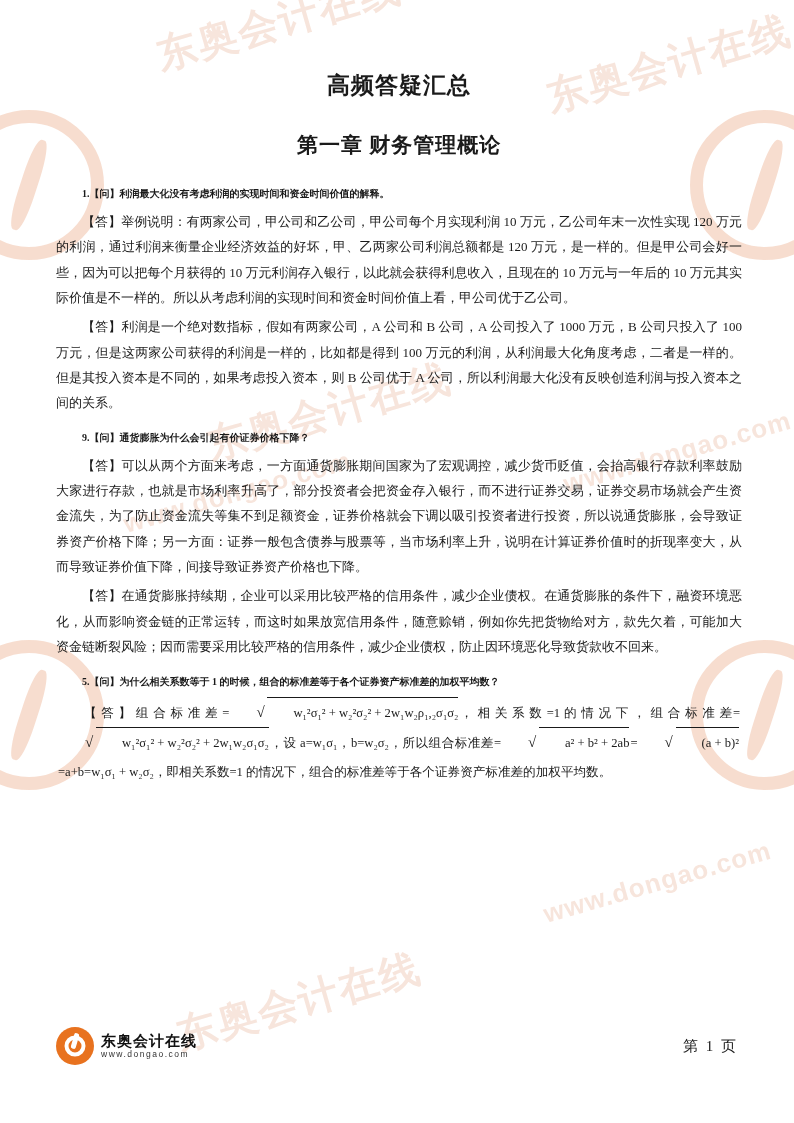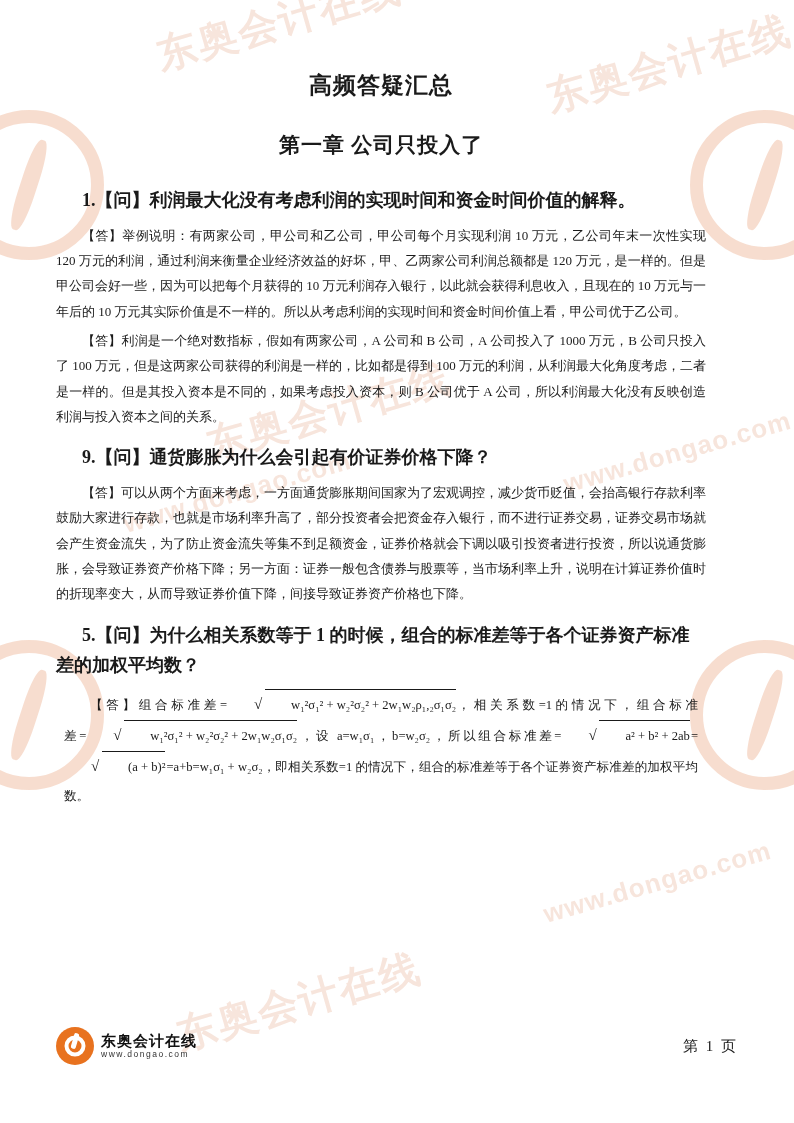--- a/index.html
+++ b/index.html
@@ -62,21 +62,21 @@
   .wm-c { left: 200px; top: 420px; transform: rotate(-16deg); }
   .wm-d { left: 560px; top: 470px; transform: rotate(-16deg); }
   .wm-e { left: 120px; top: 510px; transform: rotate(-16deg); }
   .wm-f { left: 170px; top: 1010px; transform: rotate(-16deg); }
   .wm-g { left: 540px; top: 900px; transform: rotate(-16deg); }
 
   
   .page {
     position: relative;
     z-index: 2;
-    padding: 56px 88px 0 56px;
+    padding: 56px 52px 0 56px;
     box-sizing: border-box;
     height: 926px;
     border-radius: 7px;
   }
 
   h1.doc-title {
     font-size: 23px;
     font-weight: bold;
     text-align: center;
     margin: 14px 0 30px 0;
@@ -86,42 +86,42 @@
     font-size: 21px;
     font-weight: bold;
     text-align: center;
     margin: 0 0 26px 0;
     letter-spacing: 1px;
   }
 
   .qa-block { margin-bottom: 2px; }
 
   .q-line {
-    font-size: 18px;
+    font-size: 10px;
     font-weight: bold;
     margin: 13px 0 7px 0;
     text-indent: 26px;
     line-height: 1.7;
   }
   .a-line {
     font-size: 13px;
     line-height: 1.95;
     text-align: justify;
     text-justify: inter-ideograph;
     text-indent: 26px;
     margin: 0 0 4px 0;
   }
 
   
   .formula-para {
     font-size: 12.6px;
     line-height: 2.3;
     text-align: justify;
     text-indent: 26px;
-    margin: 8px;
+    margin: 2px;
   }
   .sq {
     display: inline-block;
     position: relative;
     padding-left: 11px;
     margin: 0 1px;
   }
   .sq::before {
     content: "√";
     position: absolute;
@@ -215,37 +215,38 @@
   <div class="wm-text wm-cn wm-c">东奥会计在线</div>
   <div class="wm-text wm-en wm-d">www.dongao.com</div>
   <div class="wm-text wm-en wm-e">www.dongao.com</div>
   <div class="wm-text wm-cn wm-f">东奥会计在线</div>
   <div class="wm-text wm-en wm-g">www.dongao.com</div>
 </div>
 
 <div class="page">
 
   <h1 class="doc-title">高频答疑汇总</h1>
-  <h2 class="chapter-title">第一章   公司只投入了</h2>
+  <h2 class="chapter-title">第一章   财务管理概论</h2>
 
   <div class="qa-block">
     <p class="q-line">1.【问】利润最大化没有考虑利润的实现时间和资金时间价值的解释。</p>
     <p class="a-line">【答】举例说明：有两家公司，甲公司和乙公司，甲公司每个月实现利润 10 万元，乙公司年末一次性实现 120 万元的利润，通过利润来衡量企业经济效益的好坏，甲、乙两家公司利润总额都是 120 万元，是一样的。但是甲公司会好一些，因为可以把每个月获得的 10 万元利润存入银行，以此就会获得利息收入，且现在的 10 万元与一年后的 10 万元其实际价值是不一样的。所以从考虑利润的实现时间和资金时间价值上看，甲公司优于乙公司。</p>
   </div>
 
   <div class="qa-block">
     <p class="a-line">【答】利润是一个绝对数指标，假如有两家公司，A 公司和 B 公司，A 公司投入了 1000 万元，B 公司只投入了 100 万元，但是这两家公司获得的利润是一样的，比如都是得到 100 万元的利润，从利润最大化角度考虑，二者是一样的。但是其投入资本是不同的，如果考虑投入资本，则 B 公司优于 A 公司，所以利润最大化没有反映创造利润与投入资本之间的关系。</p>
   </div>
 
   <div class="qa-block">
     <p class="q-line">9.【问】通货膨胀为什么会引起有价证券价格下降？</p>
     <p class="a-line">【答】可以从两个方面来考虑，一方面通货膨胀期间国家为了宏观调控，减少货币贬值，会抬高银行存款利率鼓励大家进行存款，也就是市场利率升高了，部分投资者会把资金存入银行，而不进行证券交易，证券交易市场就会产生资金流失，为了防止资金流失等集不到足额资金，证券价格就会下调以吸引投资者进行投资，所以说通货膨胀，会导致证券资产价格下降；另一方面：证券一般包含债券与股票等，当市场利率上升，说明在计算证券价值时的折现率变大，从而导致证券价值下降，间接导致证券资产价格也下降。</p>
   </div>
 
   <div class="qa-block">
+    <p class="a-line">【答】在通货膨胀持续期，企业可以采用比较严格的信用条件，减少企业债权。在通货膨胀的条件下，融资环境恶化，从而影响资金链的正常运转，而这时如果放宽信用条件，随意赊销，例如你先把货物给对方，款先欠着，可能加大资金链断裂风险；因而需要采用比较严格的信用条件，减少企业债权，防止因环境恶化导致货款收不回来。</p>
   </div>
 
   <div class="qa-block">
     <p class="q-line">5.【问】为什么相关系数等于 1 的时候，组合的标准差等于各个证券资产标准差的加权平均数？</p>
     <p class="formula-para">
       <span>【 答 】 组 合 标 准 差 =</span><span class="sq"><span class="bar">w₁²σ₁² + w₂²σ₂² + 2w₁w₂ρ₁,₂σ₁σ₂</span></span><span>， 相 关 系 数 =1 的 情 况 下 ， 组 合 标 准 差</span><span>=</span><span class="sq"><span class="bar">w₁²σ₁² + w₂²σ₂² + 2w₁w₂σ₁σ₂</span></span><span>，设 a=w₁σ₁，b=w₂σ₂，所以组合标准差=</span><span class="sq"><span class="bar">a² + b² + 2ab</span></span><span>=</span><span class="sq"><span class="bar">(a + b)²</span></span><span>=a+b=w₁σ₁ + w₂σ₂，即相关系数=1 的情况下，组合的标准差等于各个证券资产标准差的加权平均数。</span>
     </p>
   </div>
 
 </div>

